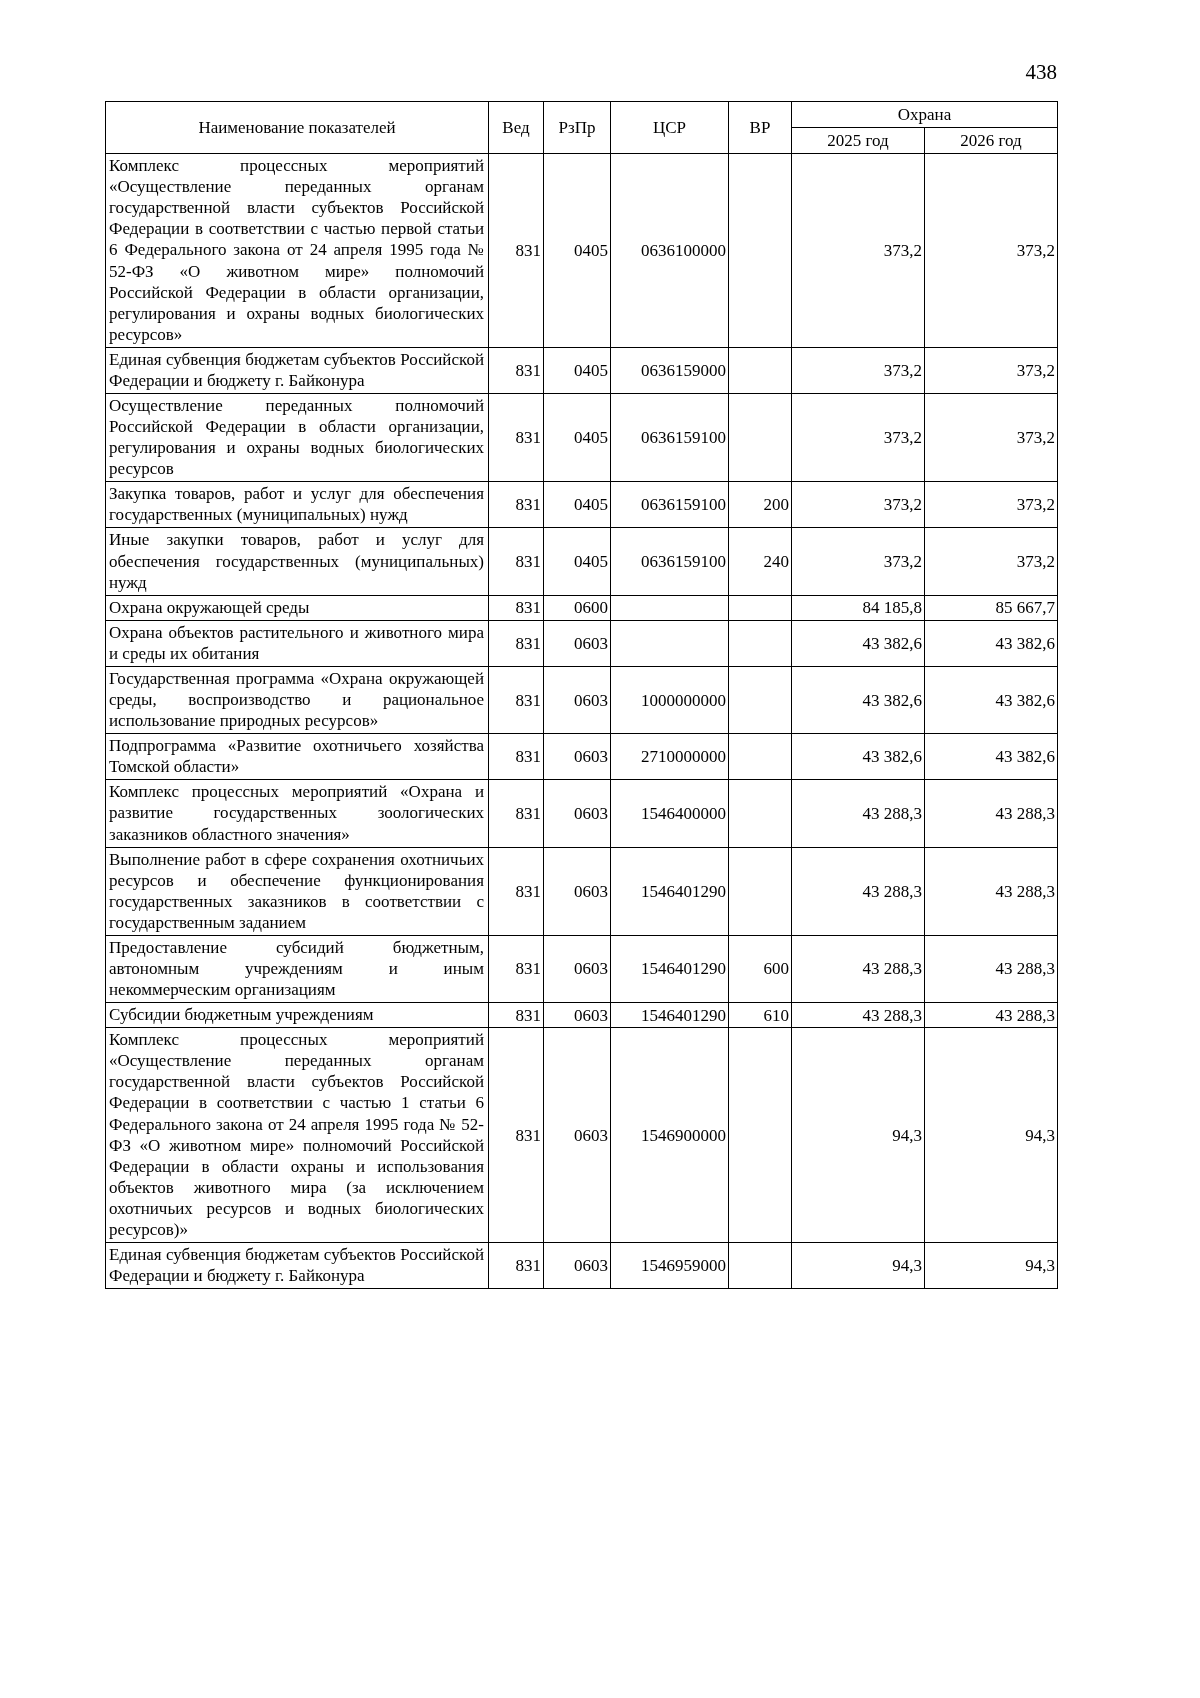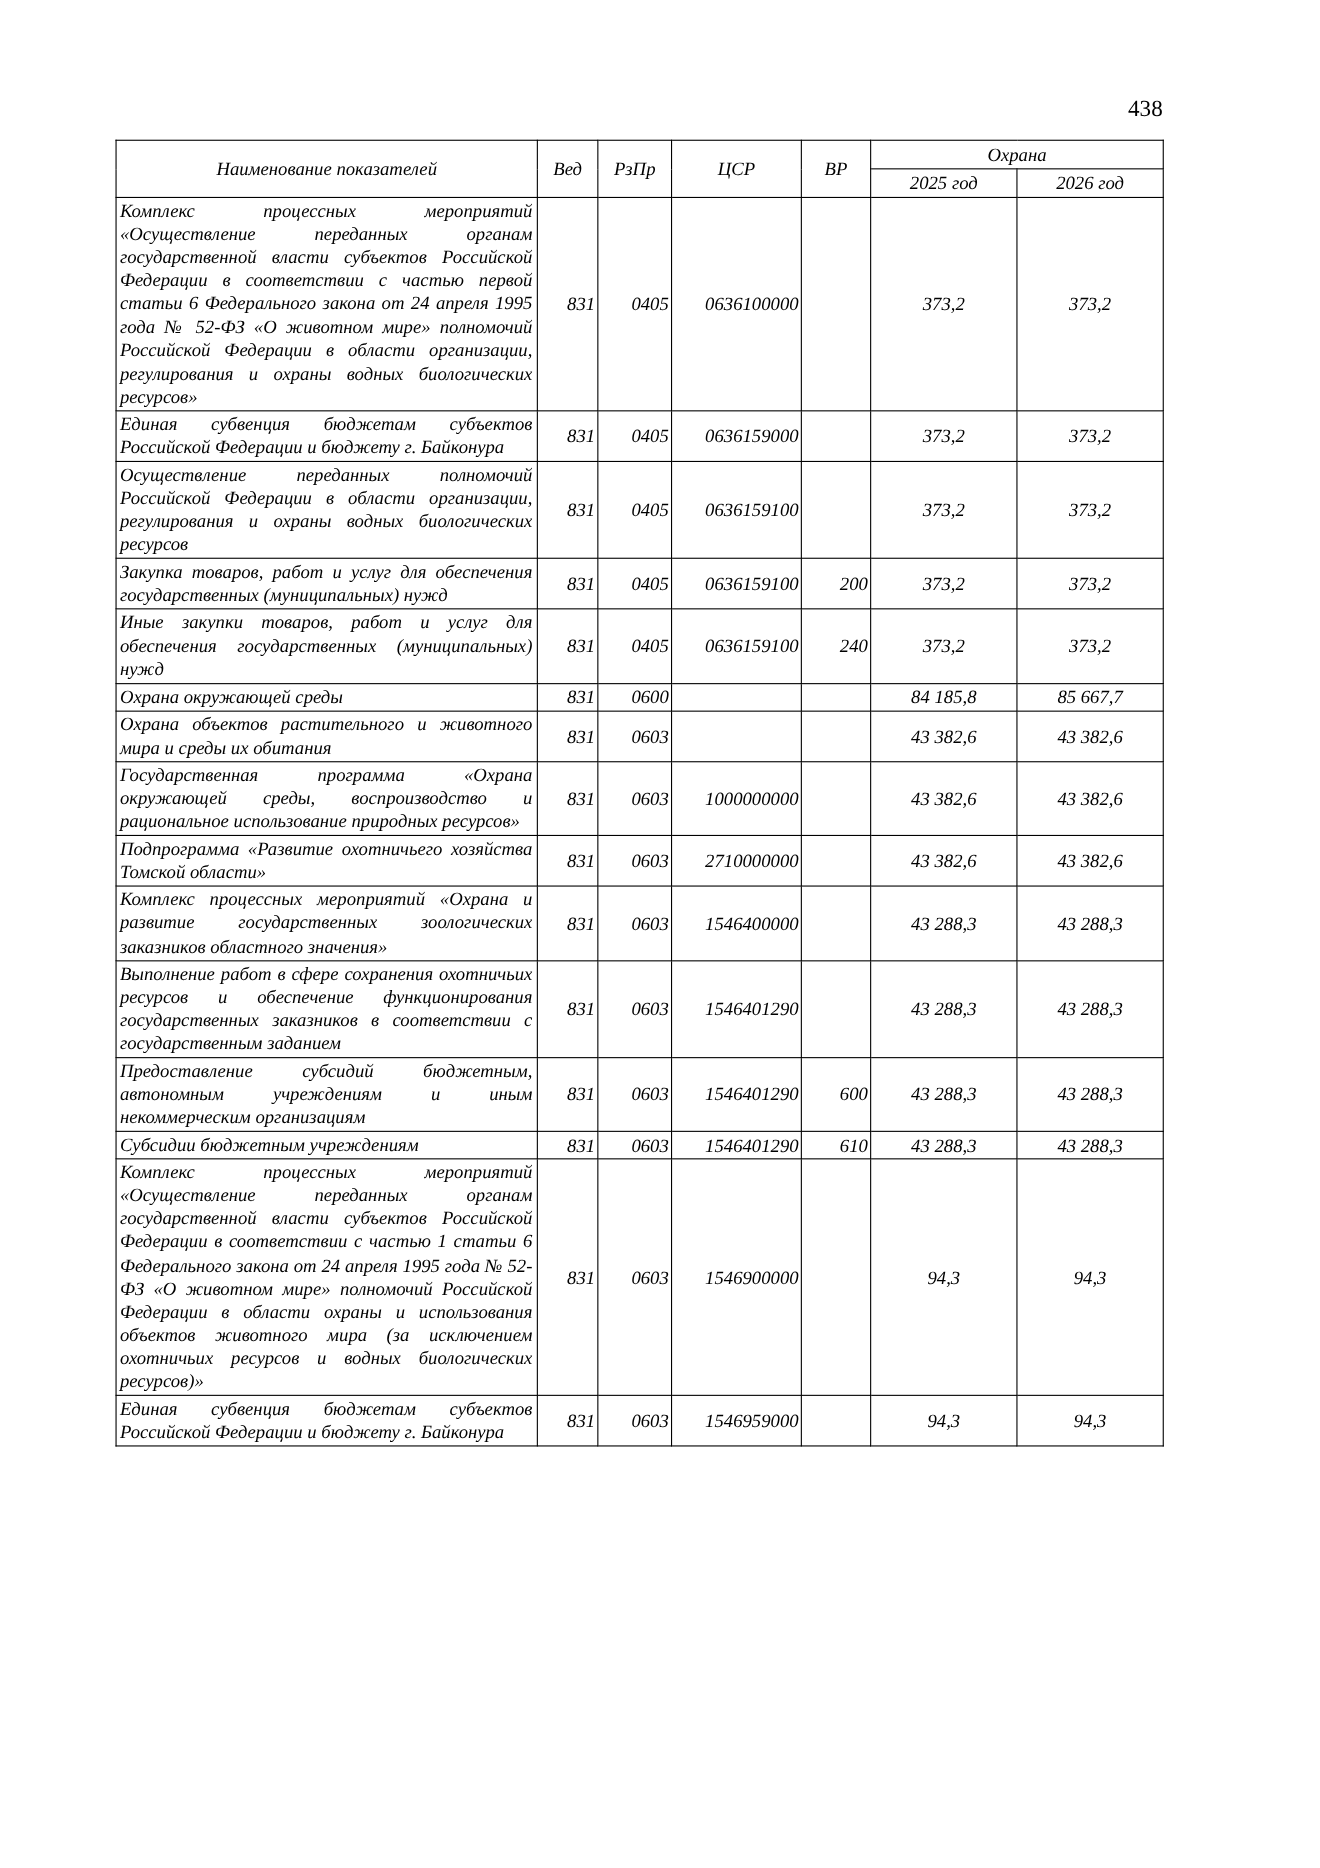--- a/index.html
+++ b/index.html
@@ -13,34 +13,32 @@
   body {
     width: 1200px;
     height: 1698px;
     position: relative;
   }
   .page {
     position: absolute;
     left: 105px;
     top: 0;
     width: 952px;
-    margin-top: 26px;
   }
   .page-number {
     text-align: right;
     font-size: 21px;
     padding-top: 60px;
     padding-bottom: 16px;
   }
   table.budget {
     border-collapse: collapse;
     width: 952px;
     table-layout: fixed;
     font-size: 17px;
-    font-style: italic;
   }
   table.budget th,
   table.budget td {
     border: 1px solid #000000;
     vertical-align: middle;
     line-height: 1.24;
     overflow: hidden;
   }
   table.budget th {
     font-weight: normal;
@@ -49,21 +47,21 @@
   }
   td.col-name {
     text-align: justify;
     padding: 1px 4px 2px 3px;
   }
   td.col-ved, td.col-rzpr, td.col-csr, td.col-vr {
     text-align: right;
     padding: 1px 2px;
   }
   td.col-y2025, td.col-y2026 {
-    text-align: center;
+    text-align: right;
     padding: 1px 2px;
   }
   col.c-name  { width: 383px; }
   col.c-ved   { width: 55px; }
   col.c-rzpr  { width: 67px; }
   col.c-csr   { width: 118px; }
   col.c-vr    { width: 63px; }
   col.c-y2025 { width: 133px; }
   col.c-y2026 { width: 133px; }
 </style>

